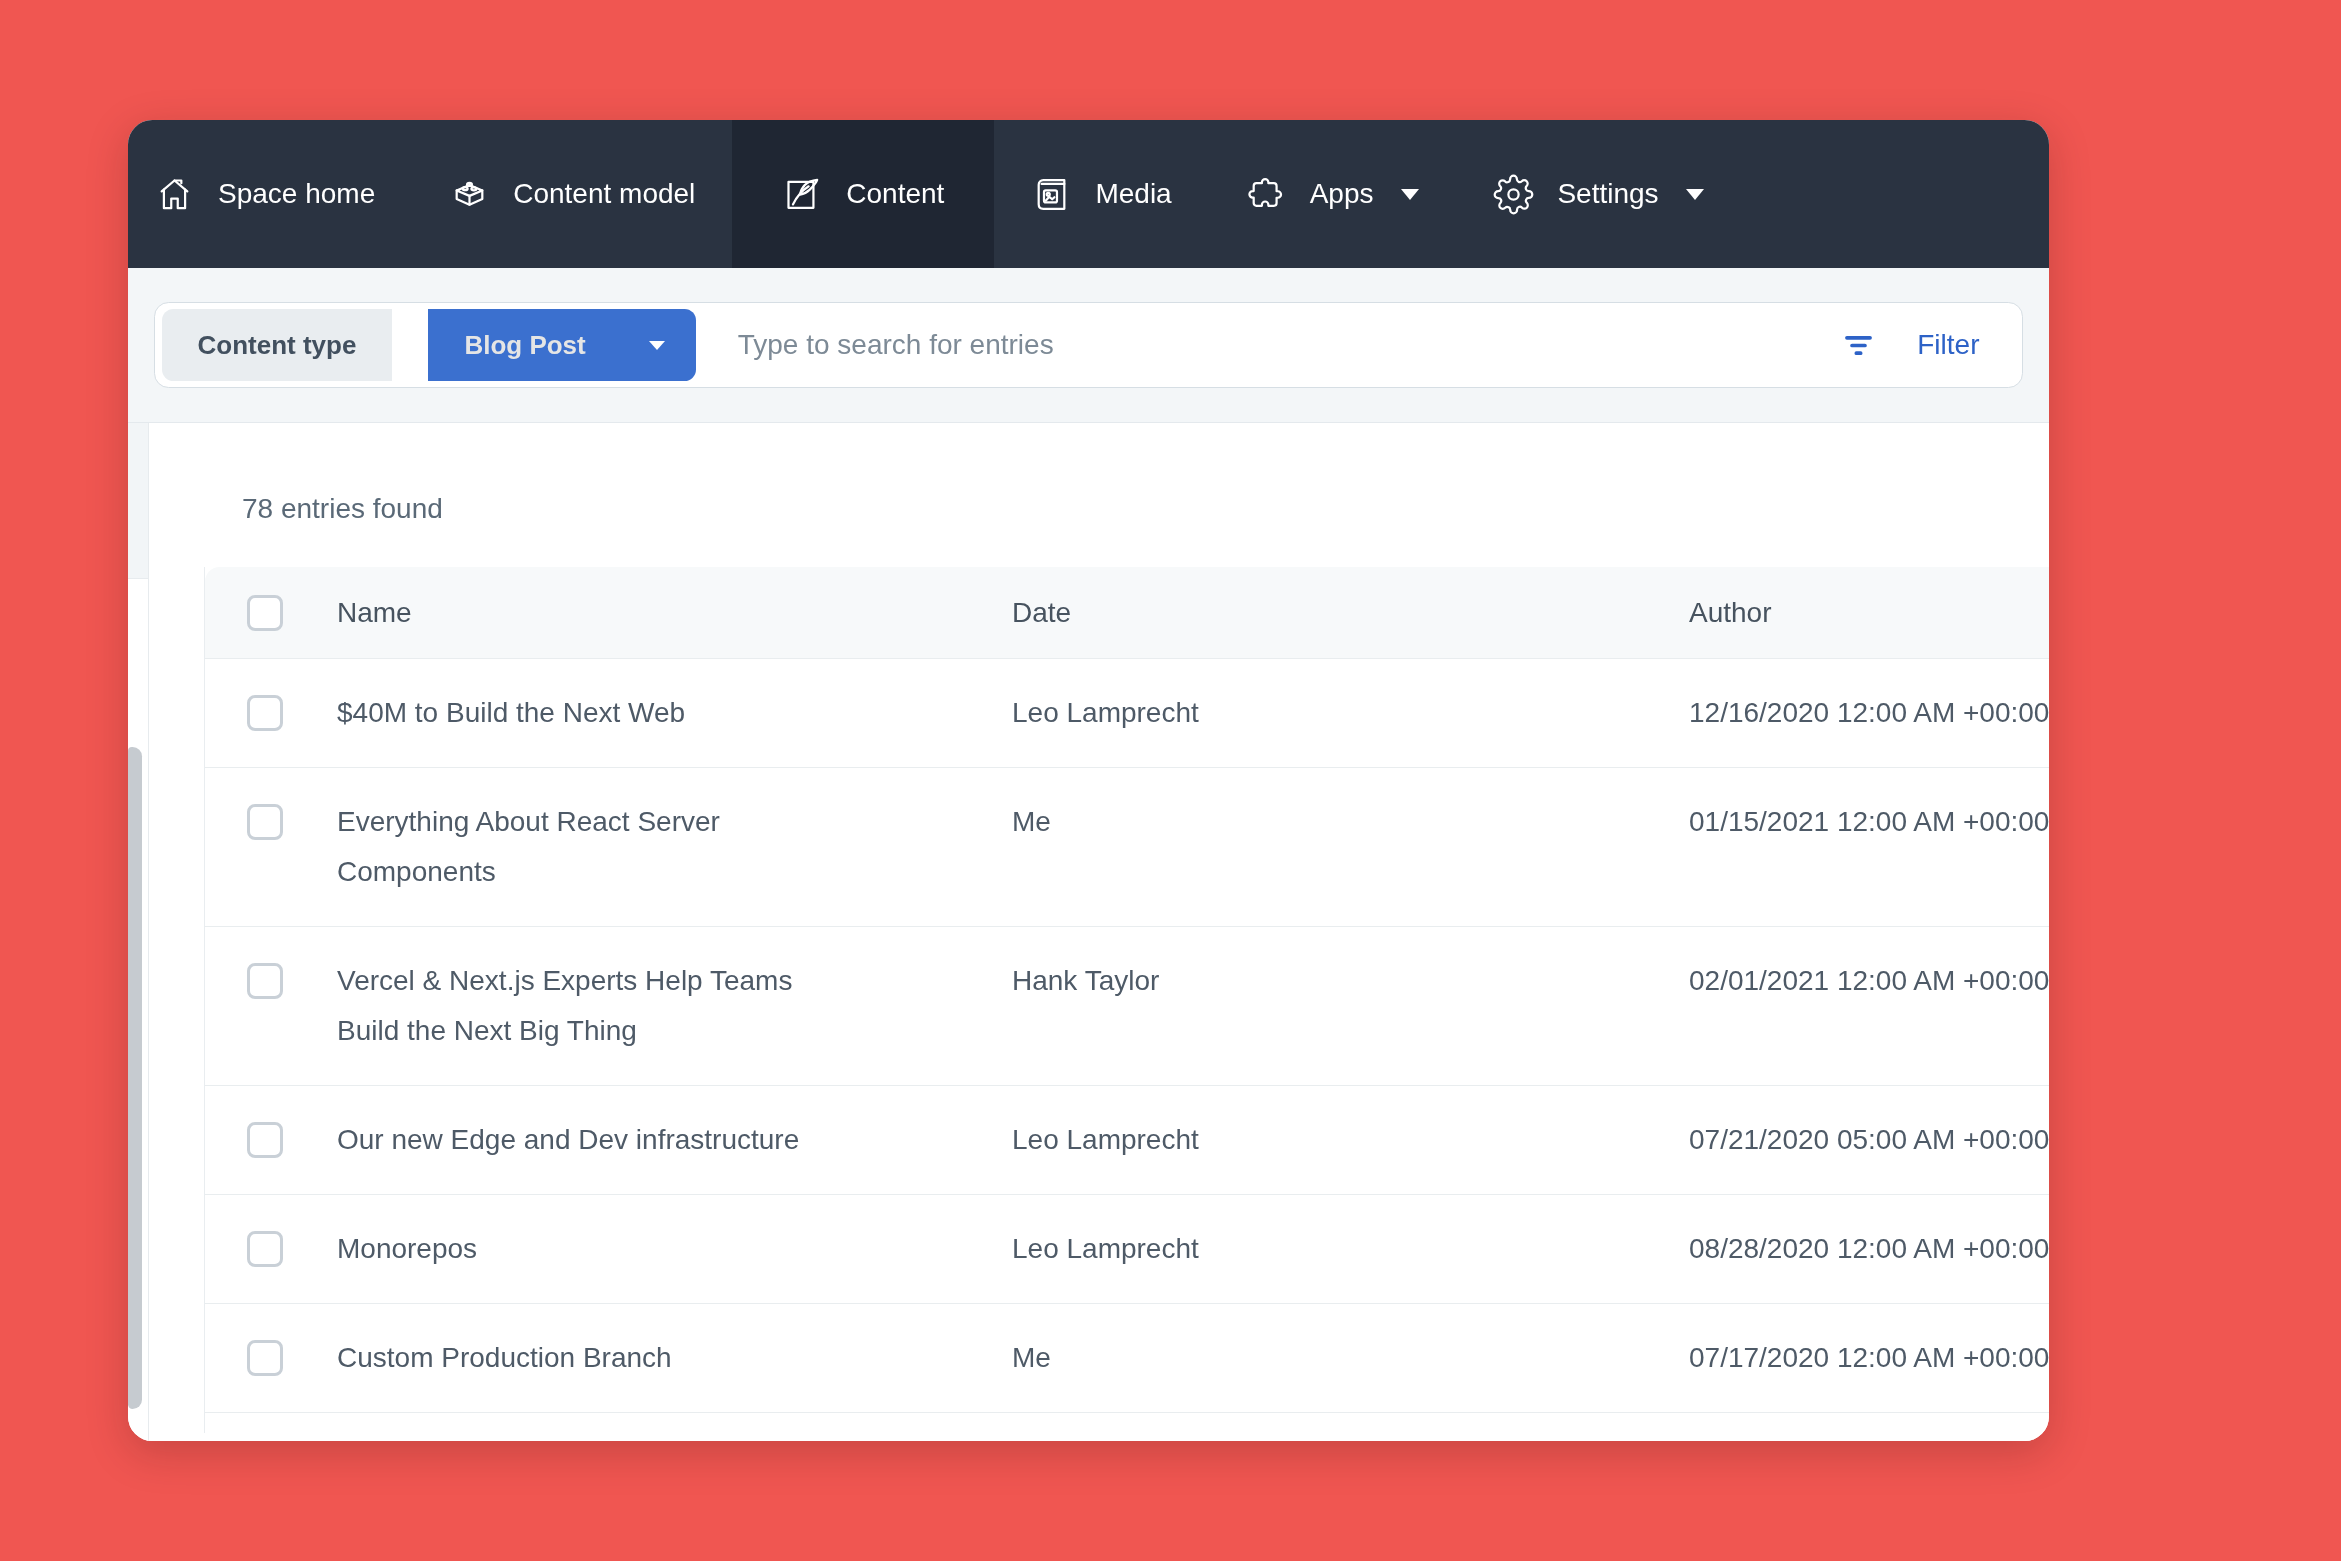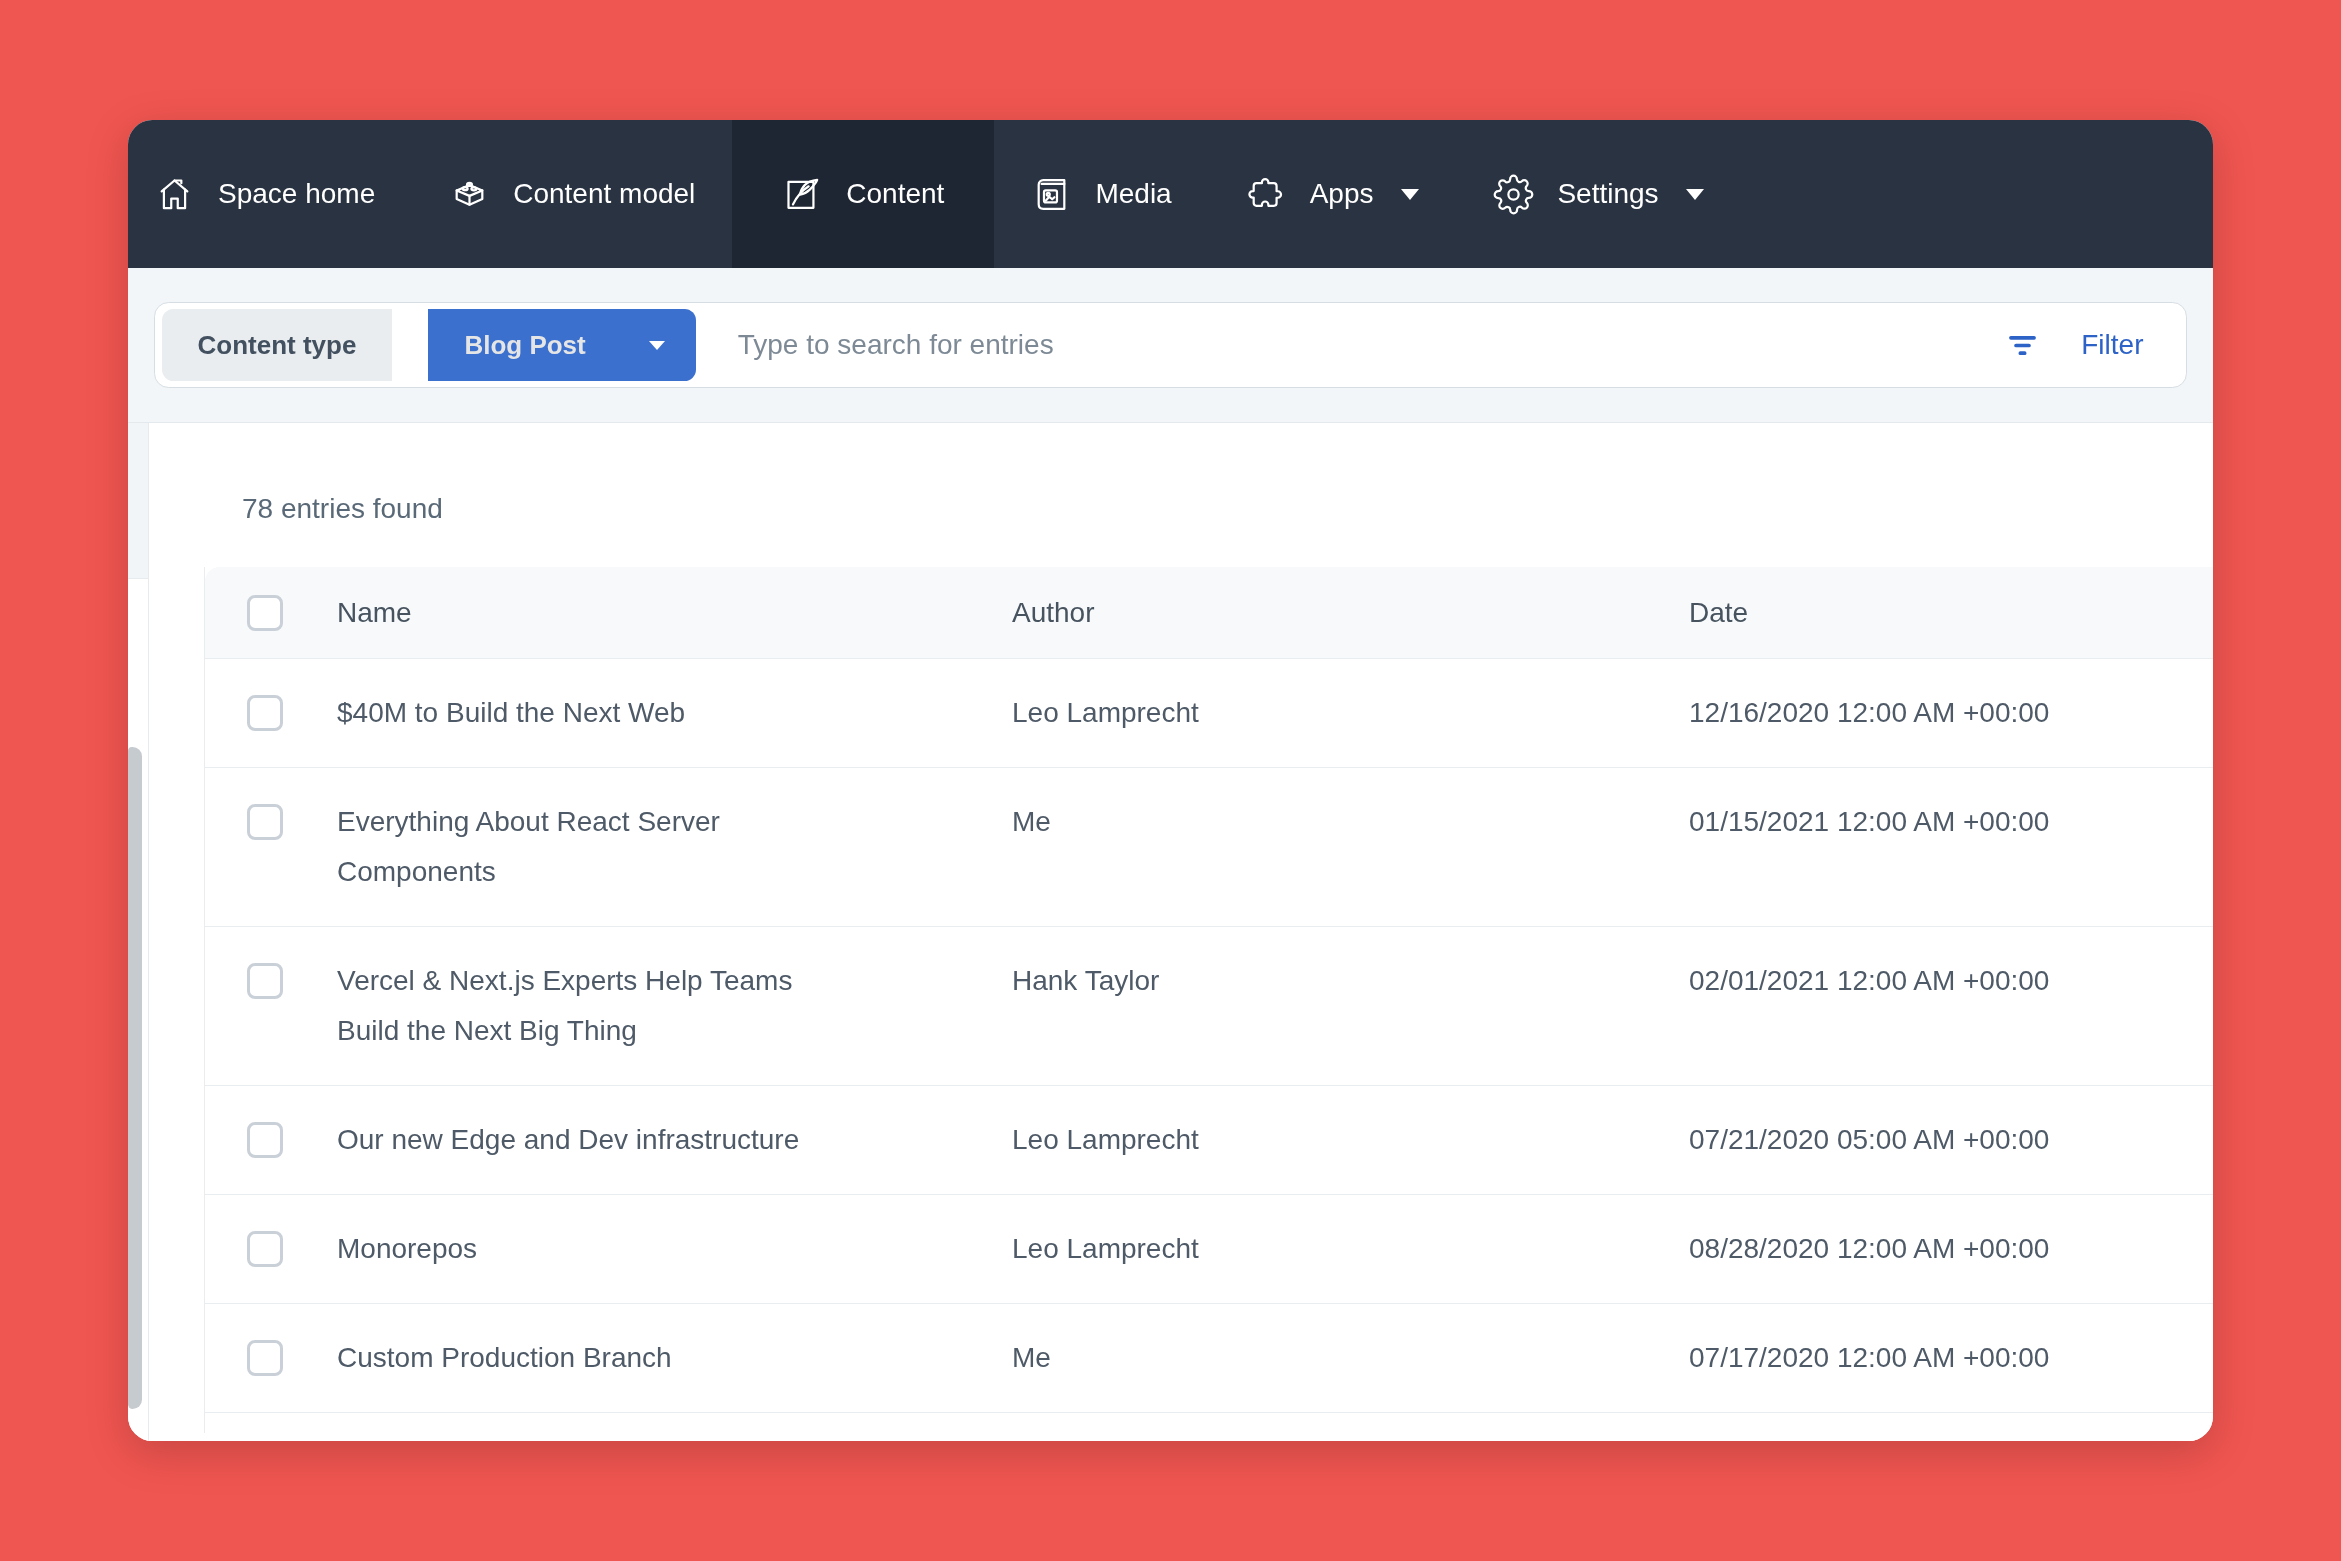--- a/index.html
+++ b/index.html
@@ -6,21 +6,21 @@
   html, body { width: 2342px; height: 1561px; }
   body {
     font-family: "Liberation Sans", sans-serif;
     background: #f05651;
     position: relative;
     overflow: hidden;
   }
   .card {
     position: absolute;
     left: 128px; top: 120px;
-    width: 2085px; height: 1321px;
+    width: 1921px; height: 1321px;
     background: #ffffff;
     border-radius: 24.4px;
     overflow: hidden;
     display: flex;
     flex-direction: column;
     box-shadow: 0 11.4px 41px rgba(60,20,20,.22);
   }
 
   
   .topnav {
@@ -293,22 +293,22 @@
     <div class="sheet-edge"></div>
 
     <div class="entries-count">78 entries found</div>
 
     <div class="etable">
       <div class="thead">
         <div class="c-check">
           <input type="checkbox" style="">
         </div>
         <div>Name</div>
+        <div>Date</div>
         <div>Author</div>
-        <div>Date</div>
       </div>
       <div id="rows">
   <div class="trow">
     <div class="c-check">
       <input type="checkbox" style="">
     </div>
     <div><span class="name-text">$40M to Build the Next Web</span></div>
     <div>Leo Lamprecht</div>
     <div>12/16/2020 12:00 AM +00:00</div>
   </div>

